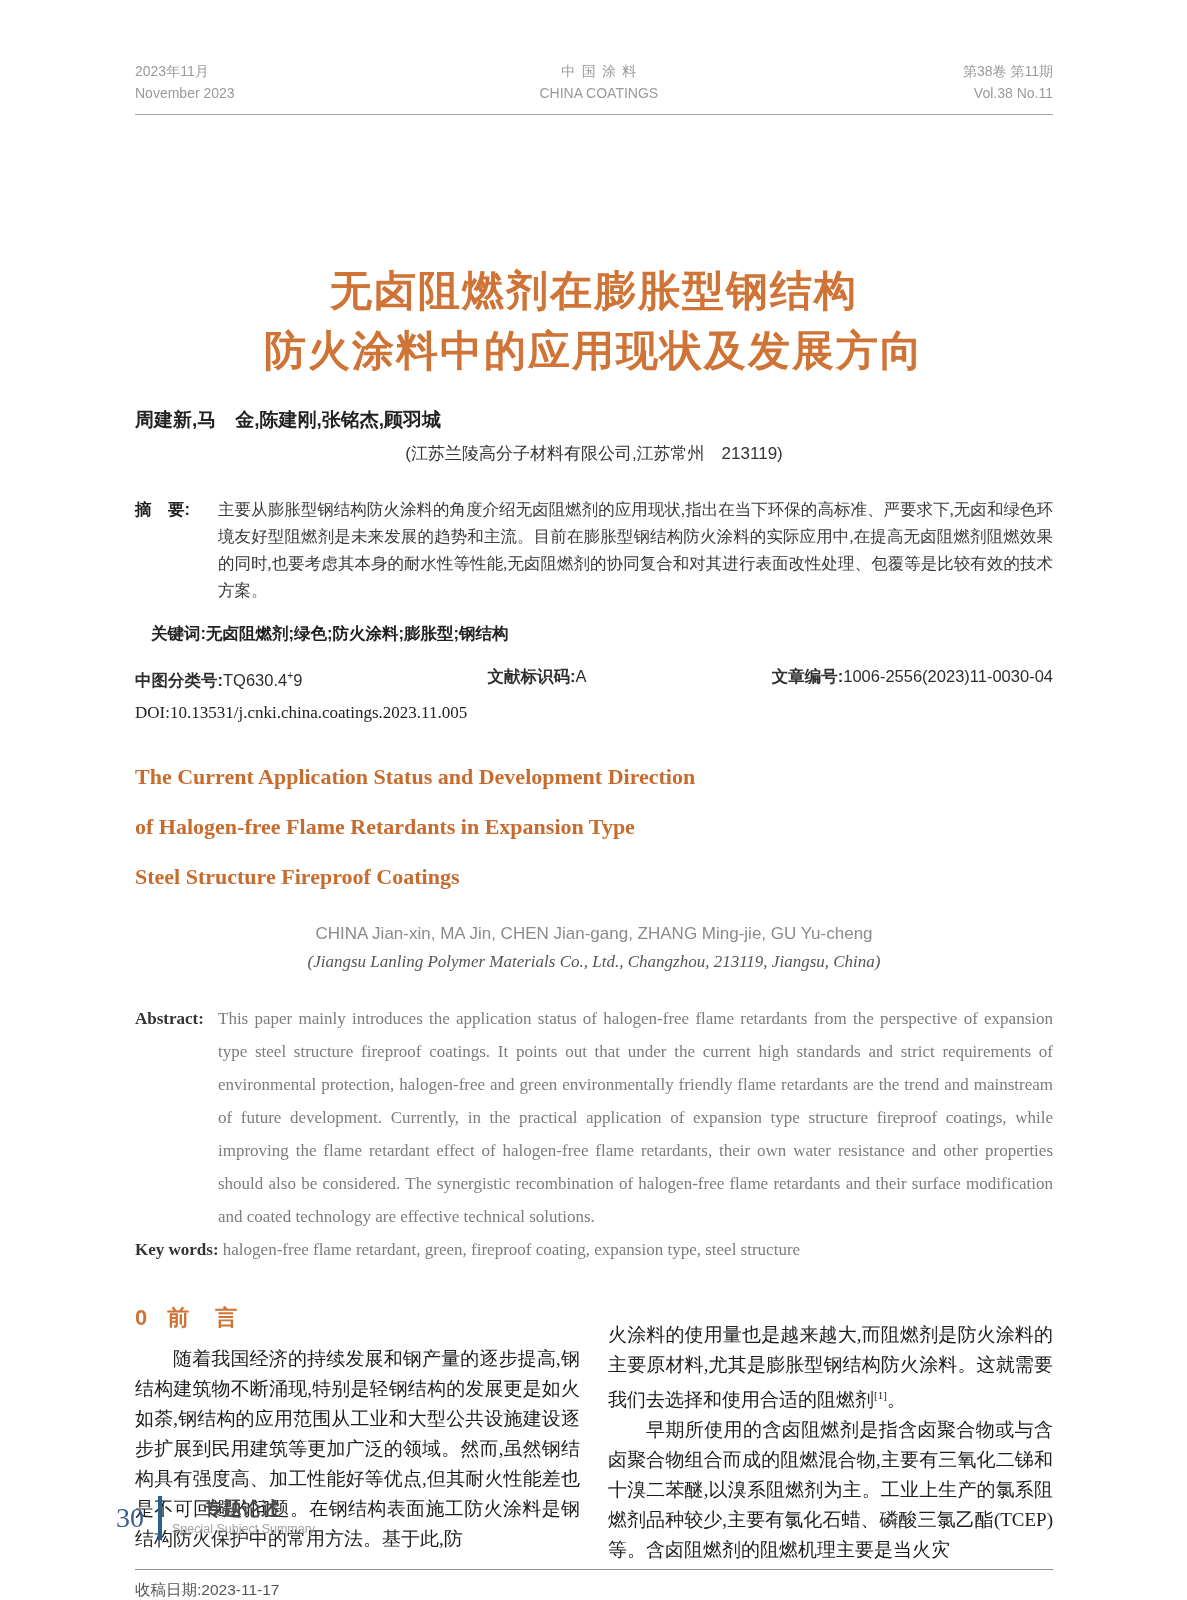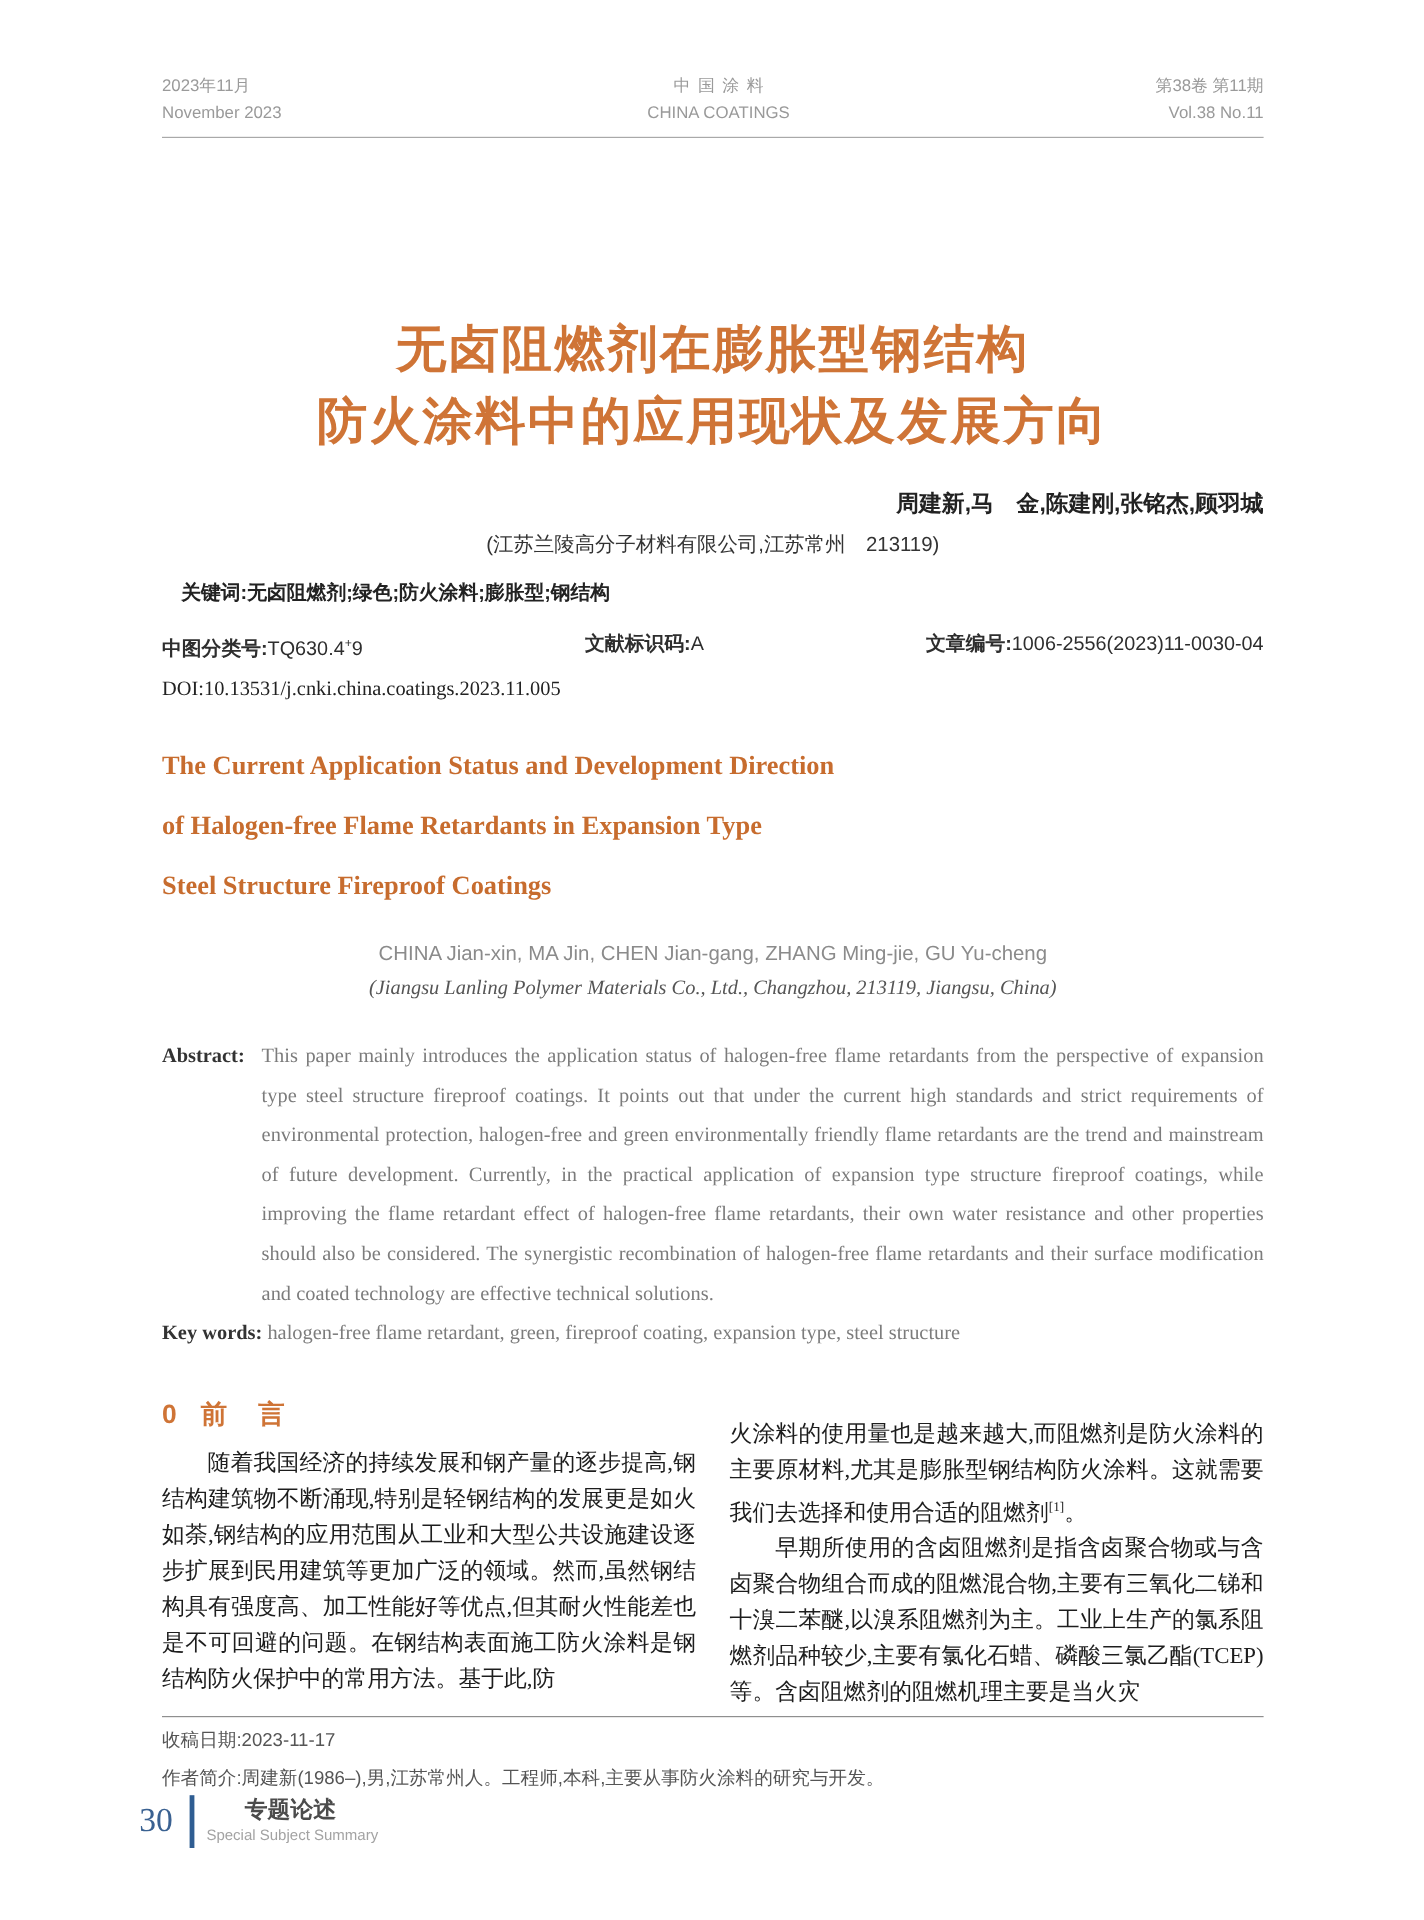--- a/index.html
+++ b/index.html
@@ -27,21 +27,21 @@
 
   
   .title-cn{
     margin:146px 0 0 0;
     text-align:center;
     font-size:42px;line-height:60px;font-weight:800;
     color:#cf7436;
     letter-spacing:2px;
   }
   .authors-cn{
-    margin-top:26px;text-align:right;
+    margin-top:26px;text-align:left;
     font-size:19px;font-weight:700;color:#222;
   }
   .affil-cn{
     margin-top:9px;text-align:center;
     font-size:17px;color:#333;
   }
 
   
   .abs-cn{
     margin:31px 0 0 0;
@@ -163,20 +163,21 @@
     </header>
 
     <h1 class="title-cn">
       <span>无卤阻燃剂在膨胀型钢结构</span><br>
       <span>防火涂料中的应用现状及发展方向</span>
     </h1>
 
     <div class="authors-cn">周建新,马　金,陈建刚,张铭杰,顾羽城</div>
     <div class="affil-cn">(江苏兰陵高分子材料有限公司,江苏常州　213119)</div>
 
+    <p class="abs-cn"><span class="lbl">摘　要:</span><span>主要从膨胀型钢结构防火涂料的角度介绍无卤阻燃剂的应用现状,指出在当下环保的高标准、严要求下,无卤和绿色环境友好型阻燃剂是未来发展的趋势和主流。目前在膨胀型钢结构防火涂料的实际应用中,在提高无卤阻燃剂阻燃效果的同时,也要考虑其本身的耐水性等性能,无卤阻燃剂的协同复合和对其进行表面改性处理、包覆等是比较有效的技术方案。</span></p>
 
     <p class="kw-cn"><span class="lbl">关键词:</span><span>无卤阻燃剂;绿色;防火涂料;膨胀型;钢结构</span></p>
 
     <div class="meta-row">
       <div><span class="lbl">中图分类号:</span><span>TQ630.4</span><sup>+</sup><span>9</span></div>
       <div><span class="lbl">文献标识码:</span><span>A</span></div>
       <div><span class="lbl">文章编号:</span><span>1006-2556(2023)11-0030-04</span></div>
     </div>
 
     <div class="doi">DOI:10.13531/j.cnki.china.coatings.2023.11.005</div>

